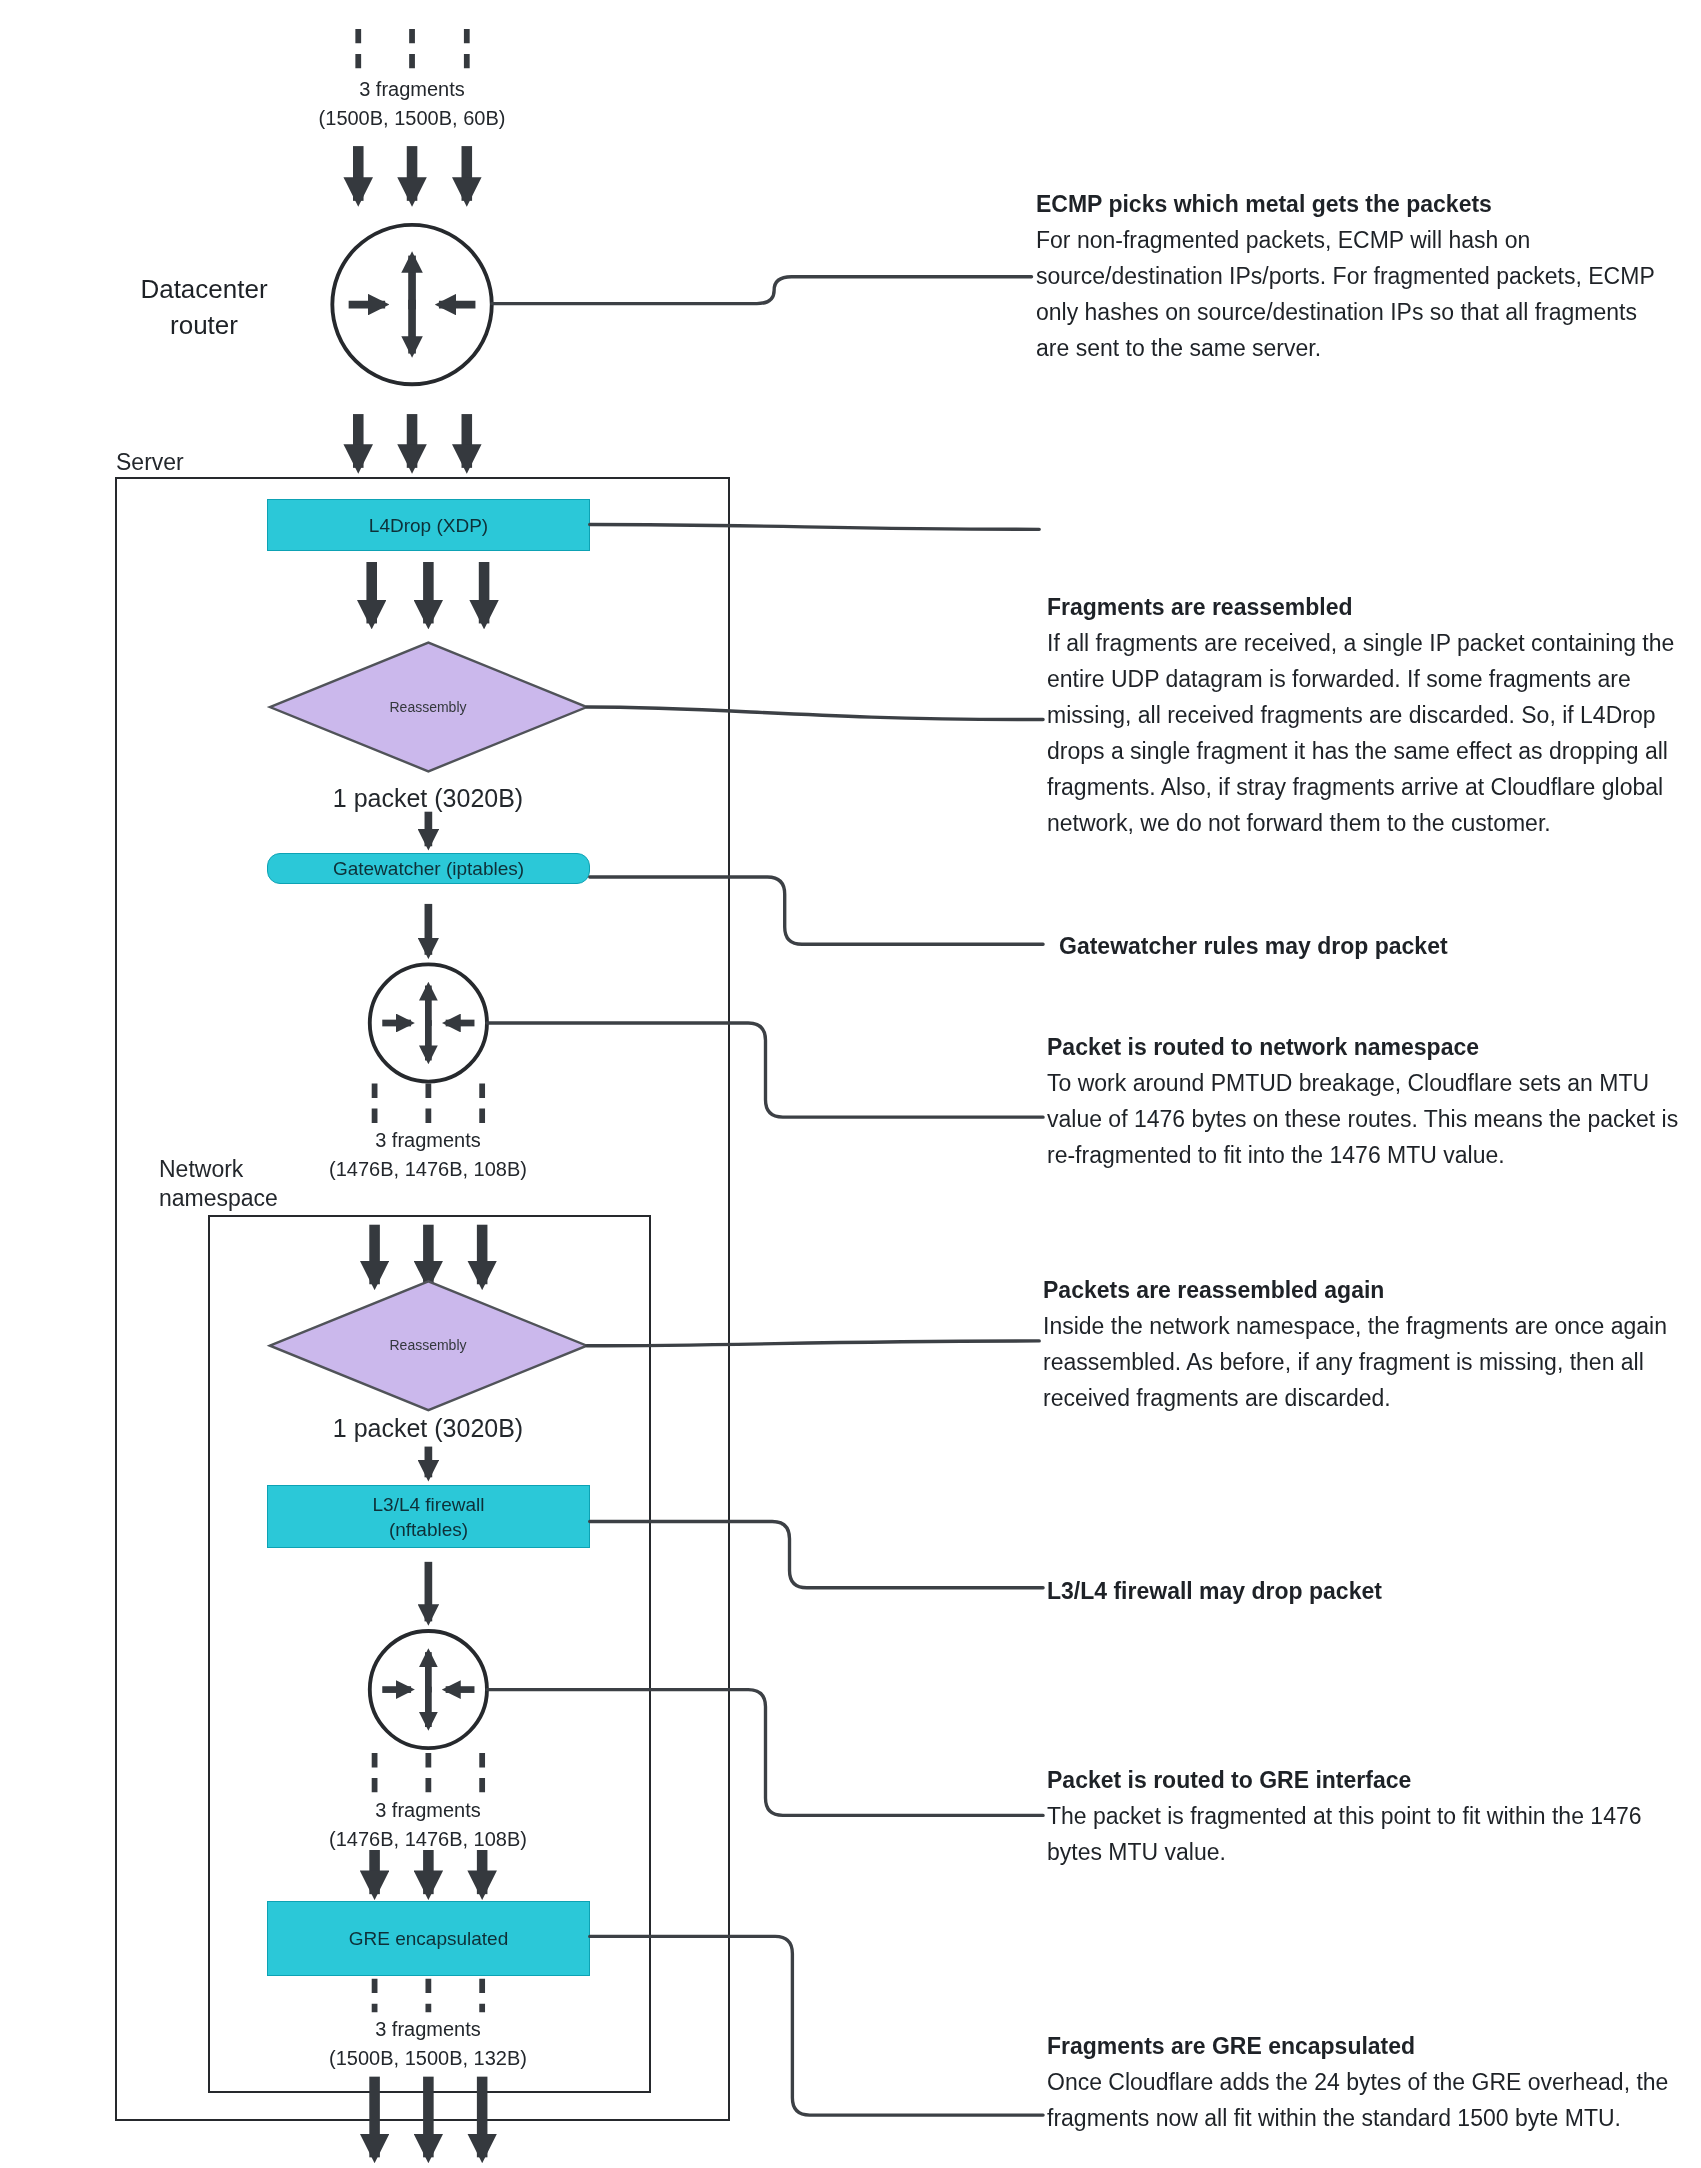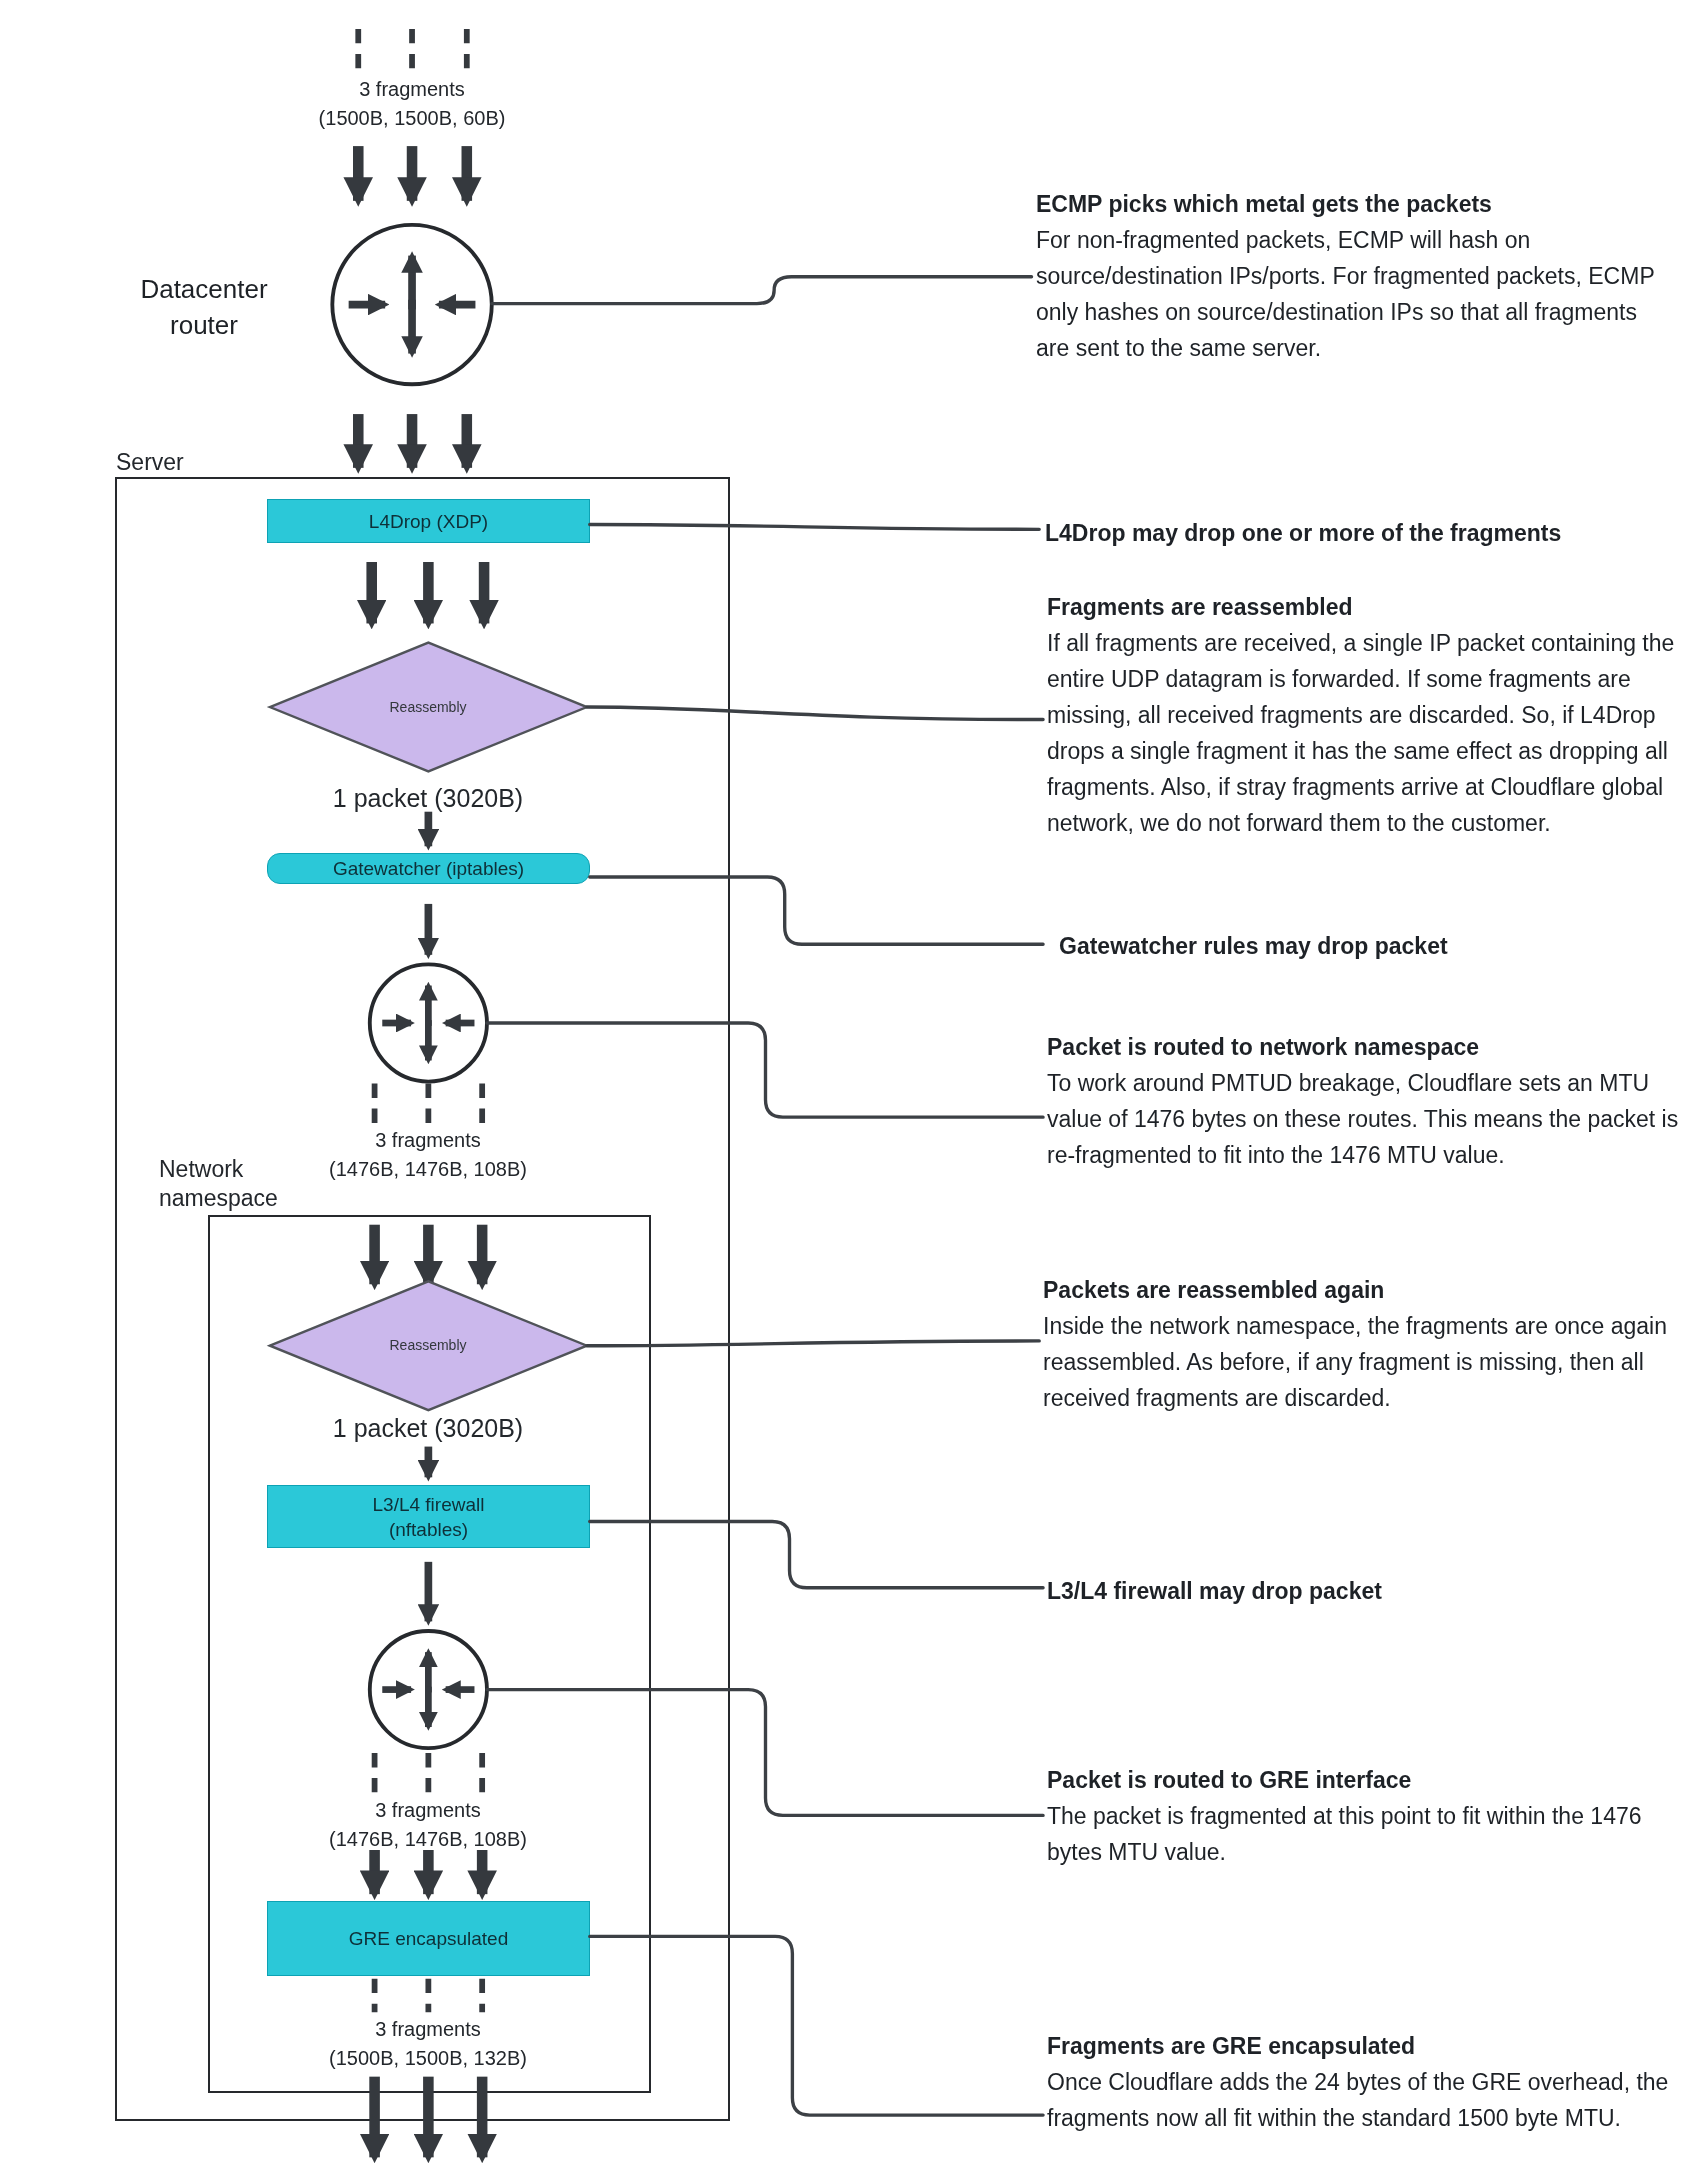--- a/index.html
+++ b/index.html
@@ -33,21 +33,21 @@
 </style>
 </head>
 <body>
 
 <div id="canvas">
 
   <div class="abs frame" style="left:115px;top:477px;width:615px;height:1644px;"></div>
 
   <div class="abs frame" style="left:208px;top:1215px;width:443px;height:878px;"></div>
 
-  <div class="abs cyanbox" style="left:267px;top:499px;width:323px;height:44px;">
+  <div class="abs cyanbox" style="left:267px;top:499px;width:323px;height:52px;">
     <span class="boxlbl">L4Drop (XDP)</span>
   </div>
 
   <div class="abs cyanbox" style="left:267px;top:853px;width:323px;height:31px;border-radius:13px;">
     <span class="boxlbl">Gatewatcher (iptables)</span>
   </div>
 
   <div class="abs cyanbox" style="left:267px;top:1485px;width:323px;height:63px;">
     <span class="boxlbl">L3/L4 firewall</span>
     <span class="boxlbl">(nftables)</span>
@@ -207,24 +207,20 @@
   <div class="abs frag center" style="left:284px;top:2015px;width:288px;">
     <div>3 fragments</div>
     <div>(1500B, 1500B, 132B)</div>
   </div>
 
   <div class="abs ann" style="left:1036px;top:186px;">
     <div class="t">ECMP picks which metal gets the packets</div>
     <div>For non-fragmented packets, ECMP will hash on source/destination IPs/ports. For fragmented packets, ECMP only hashes on source/destination IPs so that all fragments are sent to the same server.</div>
   </div>
 
-  <div class="abs ann" style="left:1045px;top:515px;">
-    <div class="t">L4Drop may drop one or more of the fragments</div>
-    <div></div>
-  </div>
 
   <div class="abs ann" style="left:1047px;top:589px;">
     <div class="t">Fragments are reassembled</div>
     <div>If all fragments are received, a single IP packet containing the entire UDP datagram is forwarded. If some fragments are missing, all received fragments are discarded. So, if L4Drop drops a single fragment it has the same effect as dropping all fragments. Also, if stray fragments arrive at Cloudflare global network, we do not forward them to the customer.</div>
   </div>
 
   <div class="abs ann" style="left:1047px;top:928px;margin-left:12px;">
     <div class="t">Gatewatcher rules may drop packet</div>
     <div></div>
   </div>

